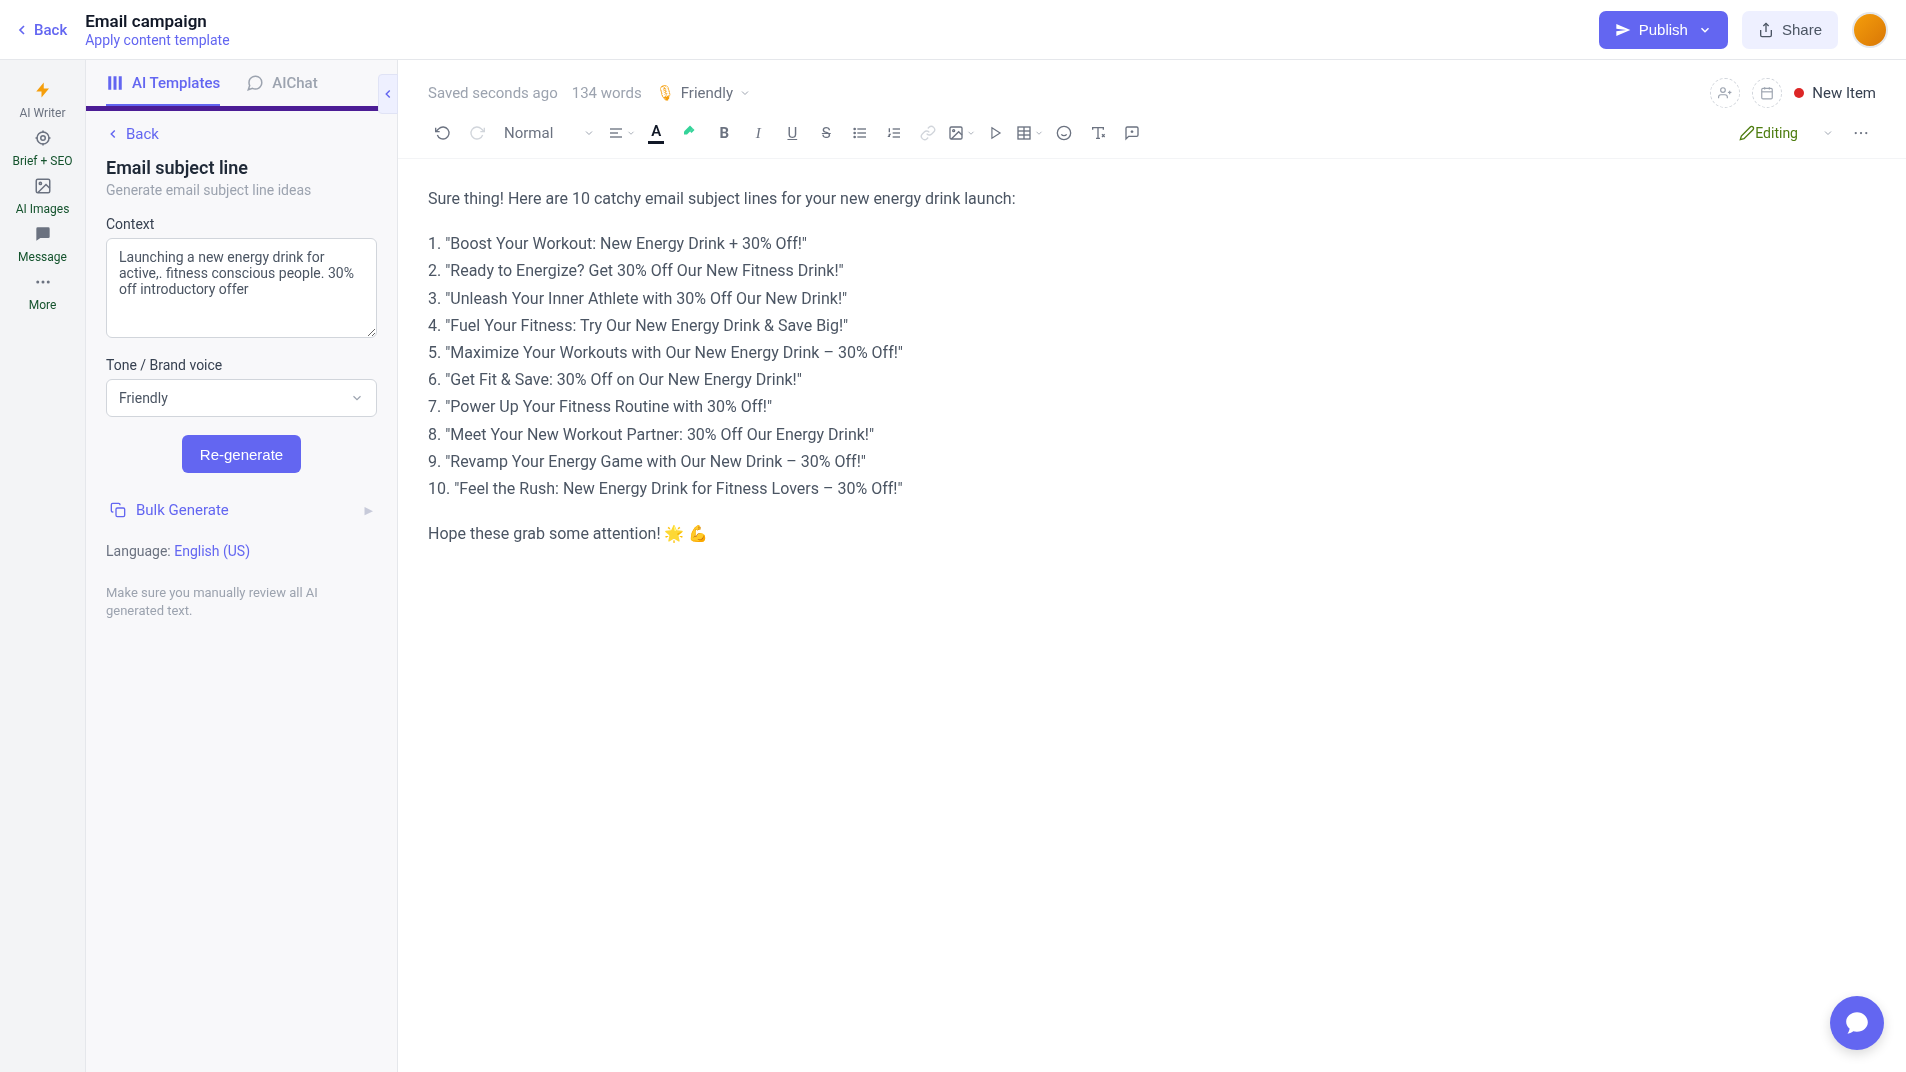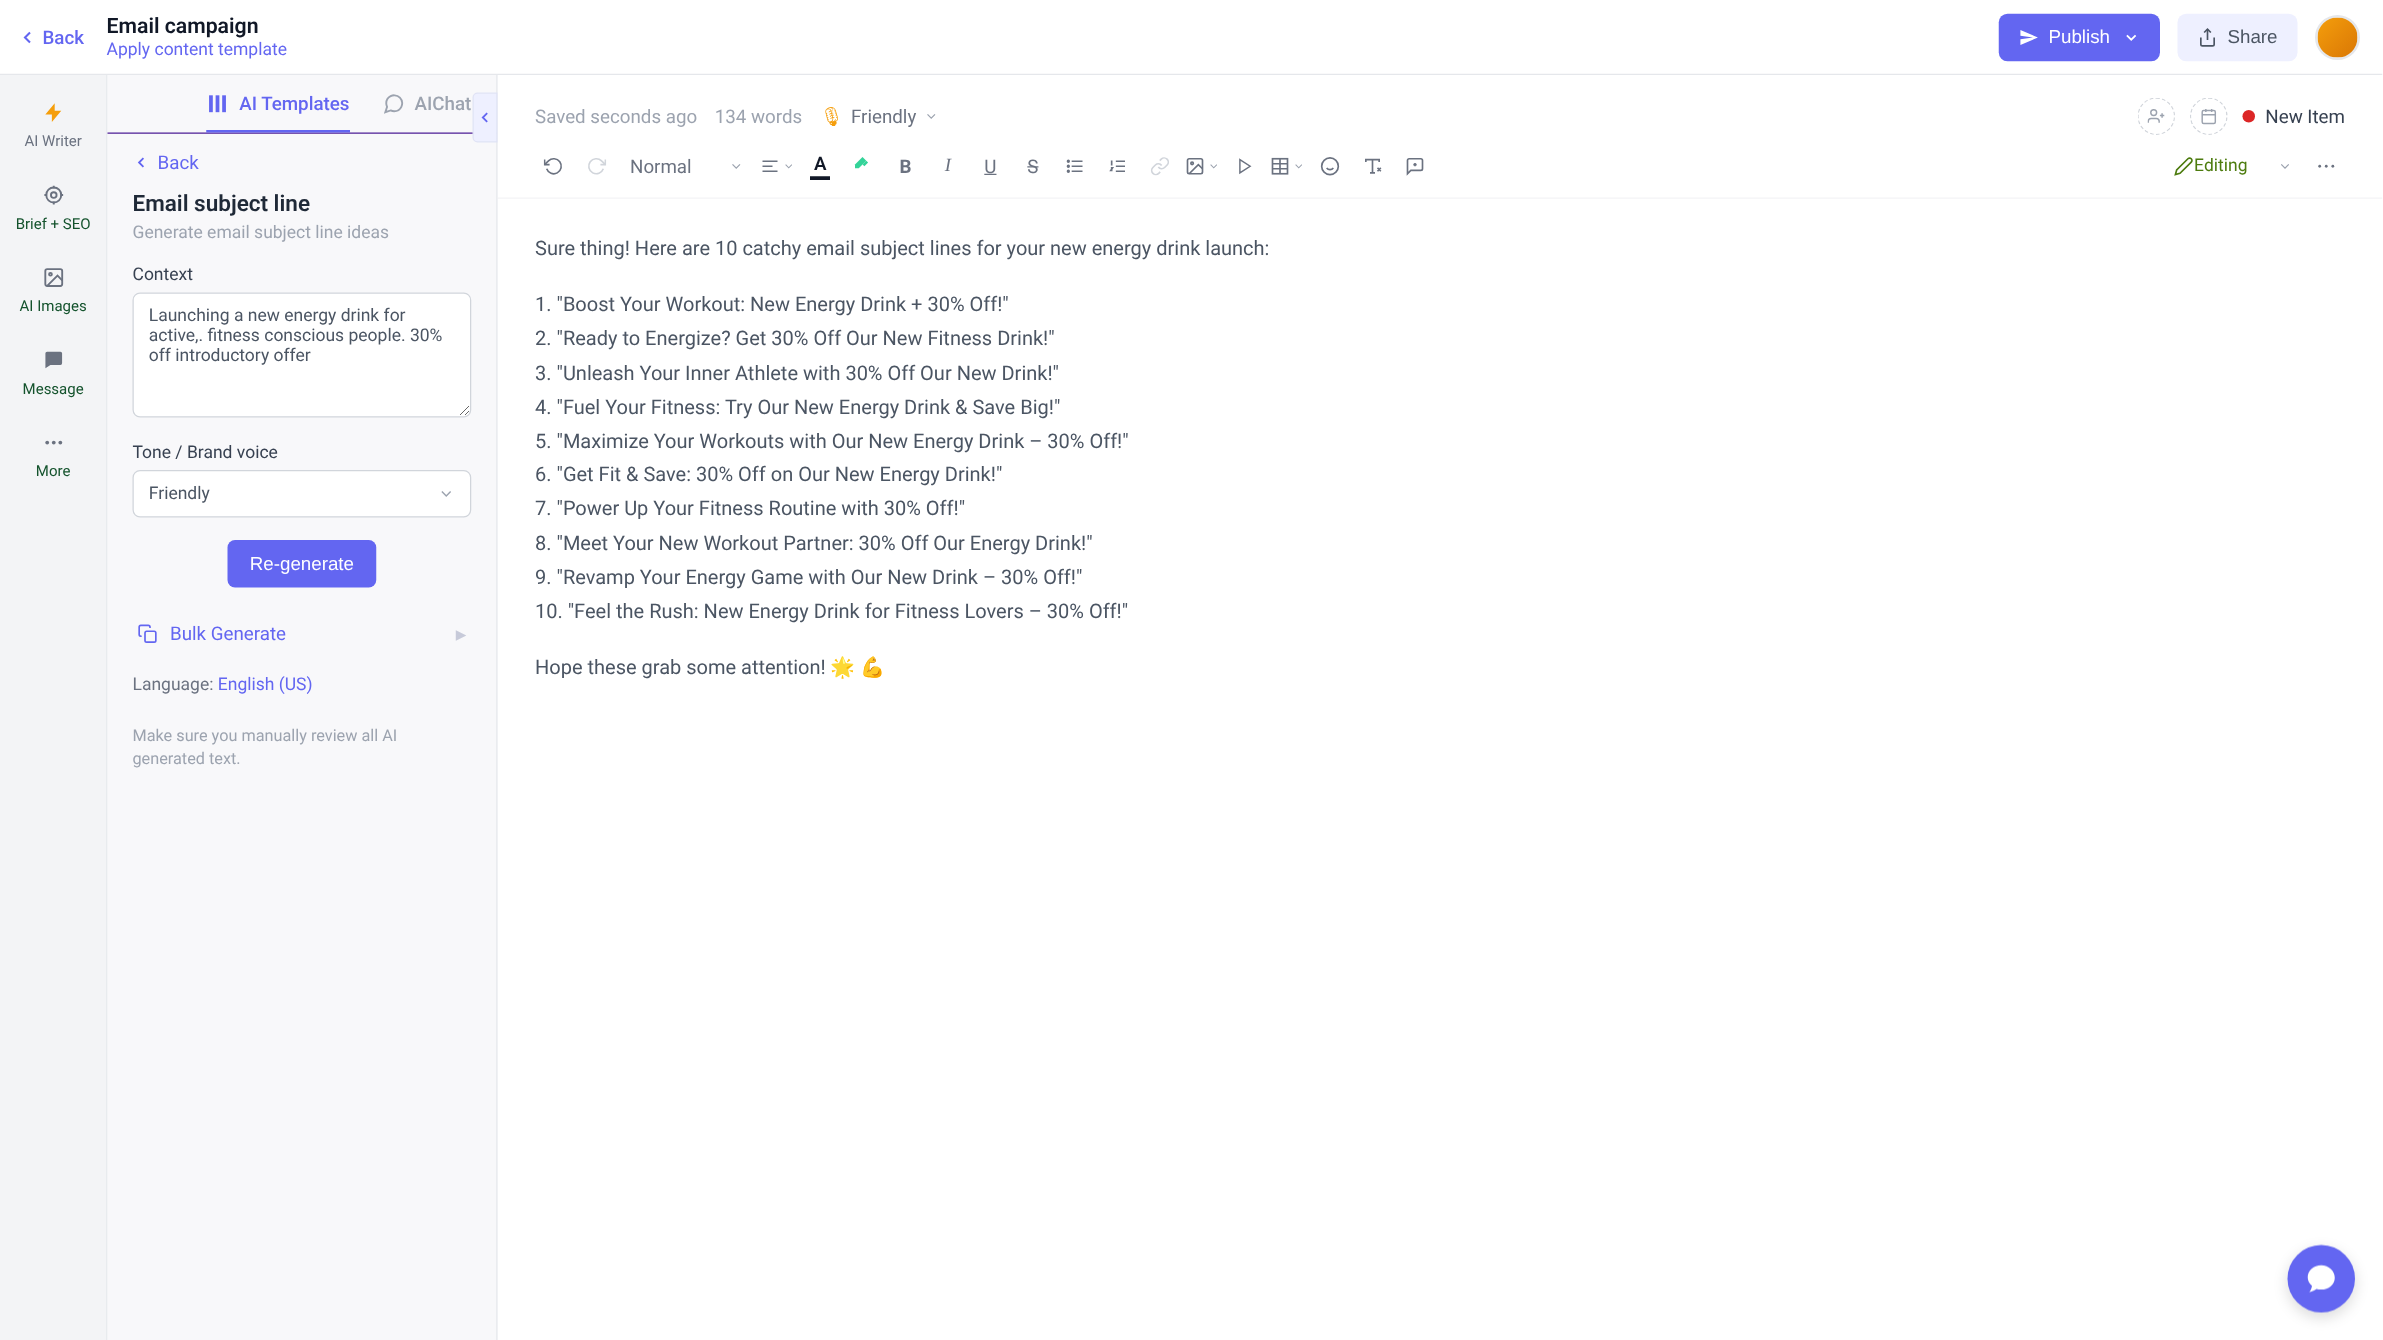--- a/index.html
+++ b/index.html
@@ -16,29 +16,29 @@
 .btn { display:flex; align-items:center; gap:8px; height:38px; padding:0 16px; border-radius:7px; font-weight:500; font-size:15px; cursor:pointer; border:none; }
 .btn-publish { background:#6366f1; color:#fff; }
 .btn-publish .chev { margin-left:2px; }
 .btn-share { background:#eef0ff; color:#4b5563; }
 .avatar { width:36px; height:36px; border-radius:50%; background:linear-gradient(135deg,#f59e0b,#d97706); border:2px solid #e5e7eb; }
 
 
 .workspace { display:flex; height:calc(100vh - 60px); }
 
 
-.rail { width:86px; background:#f3f4f6; border-right:1px solid #e5e7eb; display:flex; flex-direction:column; align-items:center; padding-top:16px; gap:18px; }
+.rail { width:86px; background:#f3f4f6; border-right:1px solid #e5e7eb; display:flex; flex-direction:column; align-items:center; padding-top:16px; }
 .rail-item { display:flex; flex-direction:column; align-items:center; gap:6px; color:#14532d; font-size:12px; cursor:pointer; text-align:center; padding:4px 0; width:100%; }
 .rail-item.active { color:#f59e0b; }
 .rail-item.active .rail-label { color:#6b7280; }
 .rail-icon { width:20px; height:20px; display:flex; align-items:center; justify-content:center; }
 
 
 .panel { width:312px; background:#f8f8fa; border-right:1px solid #e5e7eb; position:relative; display:flex; flex-direction:column; }
-.panel-tabs { display:flex; gap:26px; padding:14px 20px 0 20px; border-bottom:1px solid #4c1d95;justify-content:flex-end; }
+.panel-tabs { display:flex; gap:26px; padding:14px 20px 0 20px; border-bottom:5px solid #4c1d95; }
 .panel-tab { display:flex; align-items:center; gap:8px; padding-bottom:12px; color:#9ca3af; font-size:15px; font-weight:500; cursor:pointer; border-bottom:2px solid transparent; }
 .panel-tab.active { color:#6366f1; border-bottom-color:#6366f1; }
 .panel-collapse { position:absolute; right:-1px; top:14px; width:20px; height:40px; background:#eef0ff; border:1px solid #e0e3f5; border-radius:4px 0 0 4px; display:flex; align-items:center; justify-content:center; cursor:pointer; }
 .panel-collapse svg { color:#6366f1; }
 
 .panel-body { padding:14px 20px; overflow:auto; flex:1; }
 .panel-back { display:flex; align-items:center; gap:6px; color:#6366f1; font-size:15px; cursor:pointer; margin-bottom:14px; }
 .panel-h1 { font-size:18px; font-weight:600; margin-bottom:4px; }
 .panel-sub { font-size:14px; color:#9ca3af; margin-bottom:18px; }
 .form-label { font-size:14px; color:#374151; margin-bottom:6px; display:block; }

